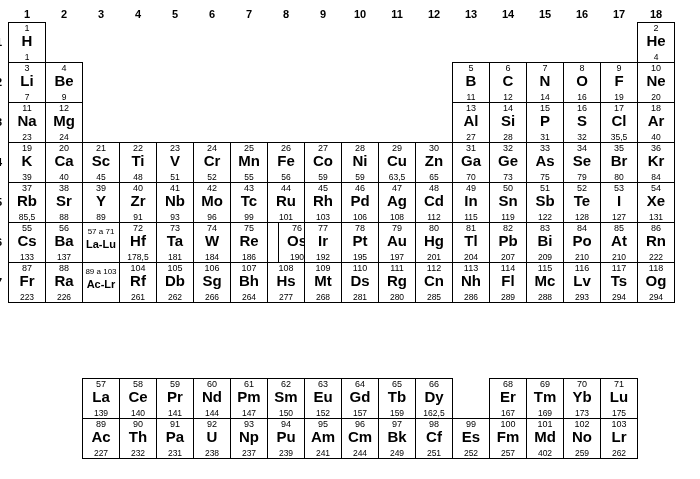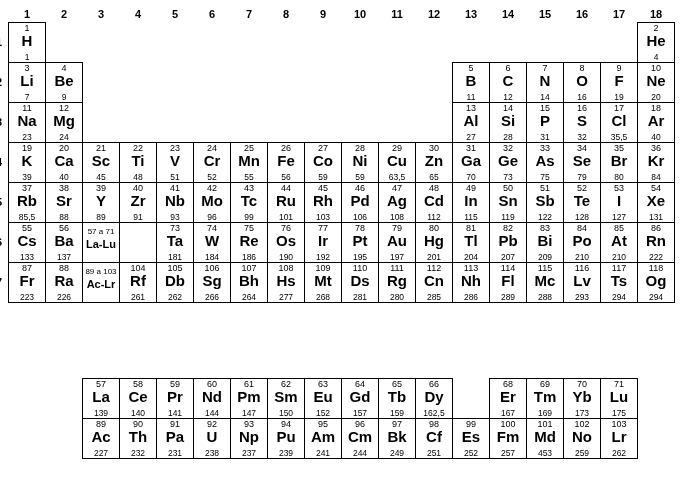--- a/index.html
+++ b/index.html
@@ -390,36 +390,41 @@
     <div class="cell" style="left: 45px; top: 222px;">
       <div class="z">56</div>
       <div class="sym">Ba</div>
       <div class="mass">137</div>
     </div>
     <div class="cell placeholder" style="left: 82px; top: 222px;">
       <div class="z">57 a 71</div>
       <div class="sym">La-Lu</div>
       <div class="mass"></div>
     </div>
+    <div class="cell" style="left: 119px; top: 222px;">
+      <div class="z">72</div>
+      <div class="sym">Hf</div>
+      <div class="mass">178,5</div>
+    </div>
     <div class="cell" style="left: 156px; top: 222px;">
       <div class="z">73</div>
       <div class="sym">Ta</div>
       <div class="mass">181</div>
     </div>
     <div class="cell" style="left: 193px; top: 222px;">
       <div class="z">74</div>
       <div class="sym">W</div>
       <div class="mass">184</div>
     </div>
     <div class="cell" style="left: 230px; top: 222px;">
       <div class="z">75</div>
       <div class="sym">Re</div>
       <div class="mass">186</div>
     </div>
-    <div class="cell" style="left: 267px; top: 222px;">
+    <div class="cell" style="left: 278px; top: 222px;">
       <div class="z">76</div>
       <div class="sym">Os</div>
       <div class="mass">190</div>
     </div>
     <div class="cell" style="left: 304px; top: 222px;">
       <div class="z">77</div>
       <div class="sym">Ir</div>
       <div class="mass">192</div>
     </div>
     <div class="cell" style="left: 341px; top: 222px;">
@@ -683,21 +688,21 @@
       <div class="mass">252</div>
     </div>
     <div class="cell" style="left: 489px; top: 418px;">
       <div class="z">100</div>
       <div class="sym">Fm</div>
       <div class="mass">257</div>
     </div>
     <div class="cell" style="left: 526px; top: 418px;">
       <div class="z">101</div>
       <div class="sym">Md</div>
-      <div class="mass">453</div>
+      <div class="mass">402</div>
     </div>
     <div class="cell" style="left: 563px; top: 418px;">
       <div class="z">102</div>
       <div class="sym">No</div>
       <div class="mass">259</div>
     </div>
     <div class="cell" style="left: 600px; top: 418px;">
       <div class="z">103</div>
       <div class="sym">Lr</div>
       <div class="mass">262</div>

